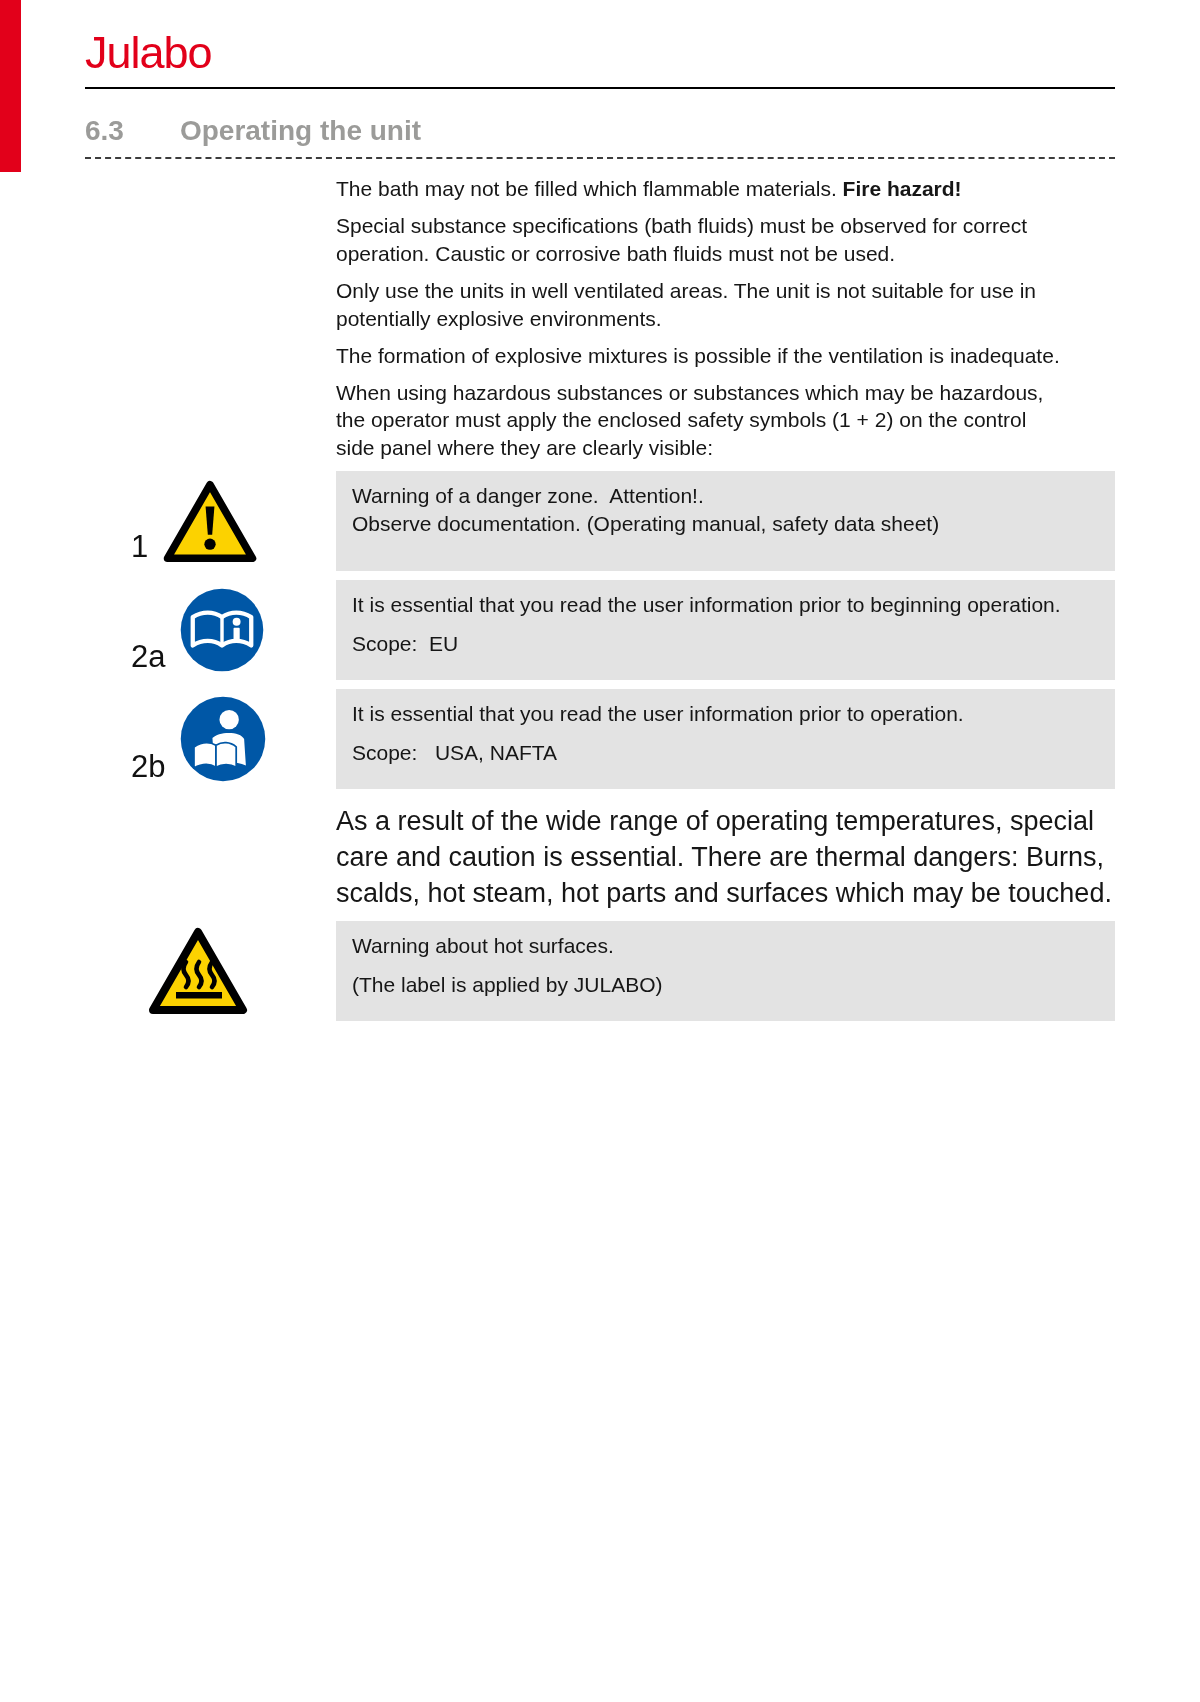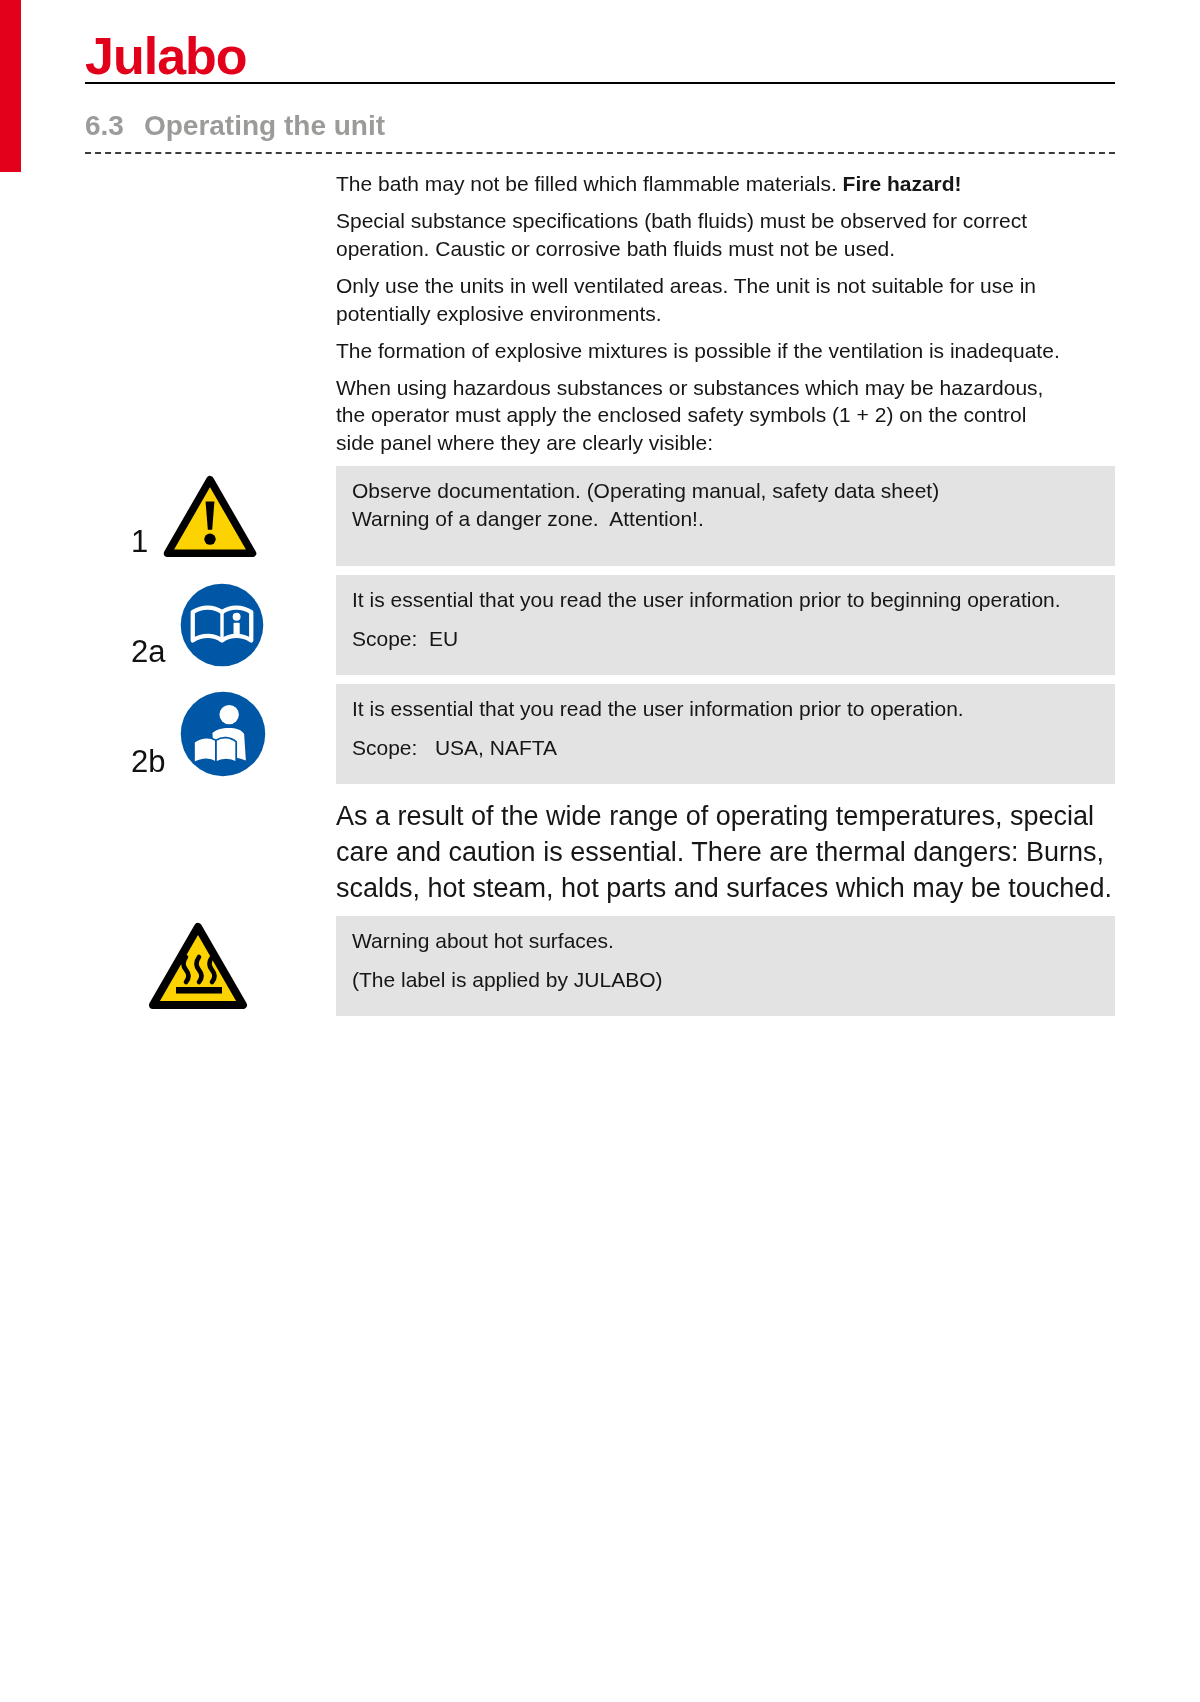--- a/index.html
+++ b/index.html
@@ -9,22 +9,22 @@
     --yellow:#fcd200;
     --blue:#0057a6;
     --ink:#161616;
   }
   *{margin:0;padding:0;box-sizing:border-box;}
   html,body{background:#fff;}
   body{font-family:"Liberation Sans", sans-serif;color:var(--ink);}
   .page{position:relative;width:1200px;height:1702px;background:#fff;overflow:hidden;}
   .red-strip{position:absolute;left:0;top:0;width:21px;height:172px;background:var(--red);}
   .inner{position:absolute;left:85px;top:0;width:1030px;}
-  .logo{margin-top:30px;font-size:52px;font-weight:bold;letter-spacing:-1px;color:var(--red);line-height:1;border-bottom:2px solid #000;}
-  .section-heading{display:flex;gap:20px;margin-top:26px;padding-bottom:10px;border-bottom:2px dashed #3c3c3c;font-size:28px;font-weight:bold;color:var(--heading-gray);}
+  .logo{margin-top:30px;font-size:45px;font-weight:normal;letter-spacing:-1px;color:var(--red);line-height:1;padding-bottom:12px;border-bottom:2px solid #000;}
+  .section-heading{display:flex;gap:56px;margin-top:26px;padding-bottom:10px;border-bottom:2px dashed #3c3c3c;font-size:28px;font-weight:bold;color:var(--heading-gray);}
   .content{margin-top:16px;}
   .intro{margin-left:251px;}
   .intro p{font-size:21px;line-height:1.33;max-width:725px;margin-bottom:9px;}
   .intro b{font-weight:bold;}
   .warning-row{display:flex;align-items:center;margin-top:9px;}
   .icon-cell{flex:0 0 251px;display:flex;align-items:flex-end;gap:14px;padding-left:46px;}
   .icon-cell.no-label{padding-left:62px;}
   .icon-label{font-size:31px;line-height:1.05;color:#111;}
   .sym{display:block;line-height:0;}
   .warn-box{flex:1;background:var(--box-gray);padding:11px 16px 13px;min-height:100px;}
@@ -63,22 +63,22 @@
           <span class="icon-label">1</span>
           <span class="sym">
             <svg width="96" height="85" viewBox="0 0 100 90">
               <path d="M50 6 L95 84 H5 Z" fill="#fcd200" stroke="#000" stroke-width="8" stroke-linejoin="round"></path>
               <path d="M45.3 29 h9.4 l-2.4 30 h-4.6 Z" fill="#000"></path>
               <circle cx="50" cy="69" r="6" fill="#000"></circle>
             </svg>
           </span>
         </div>
         <div class="warn-box">
+          <p>Warning of a danger zone.  Attention!.</p>
           <p>Observe documentation. (Operating manual, safety data sheet)</p>
-          <p>Warning of a danger zone.  Attention!.</p>
         </div>
       </div>
 
       <div class="warning-row">
         <div class="icon-cell">
           <span class="icon-label">2a</span>
           <span class="sym">
             <svg width="86" height="86" viewBox="0 0 100 100">
               <circle cx="50" cy="50" r="48" fill="#0057a6"></circle>
               <path d="M16 35 C27 28 40 28 50 35 C60 28 73 28 84 35 V68 C73 61 60 61 50 68 C40 61 27 61 16 68 Z" fill="none" stroke="#fff" stroke-width="5" stroke-linejoin="round"></path>

